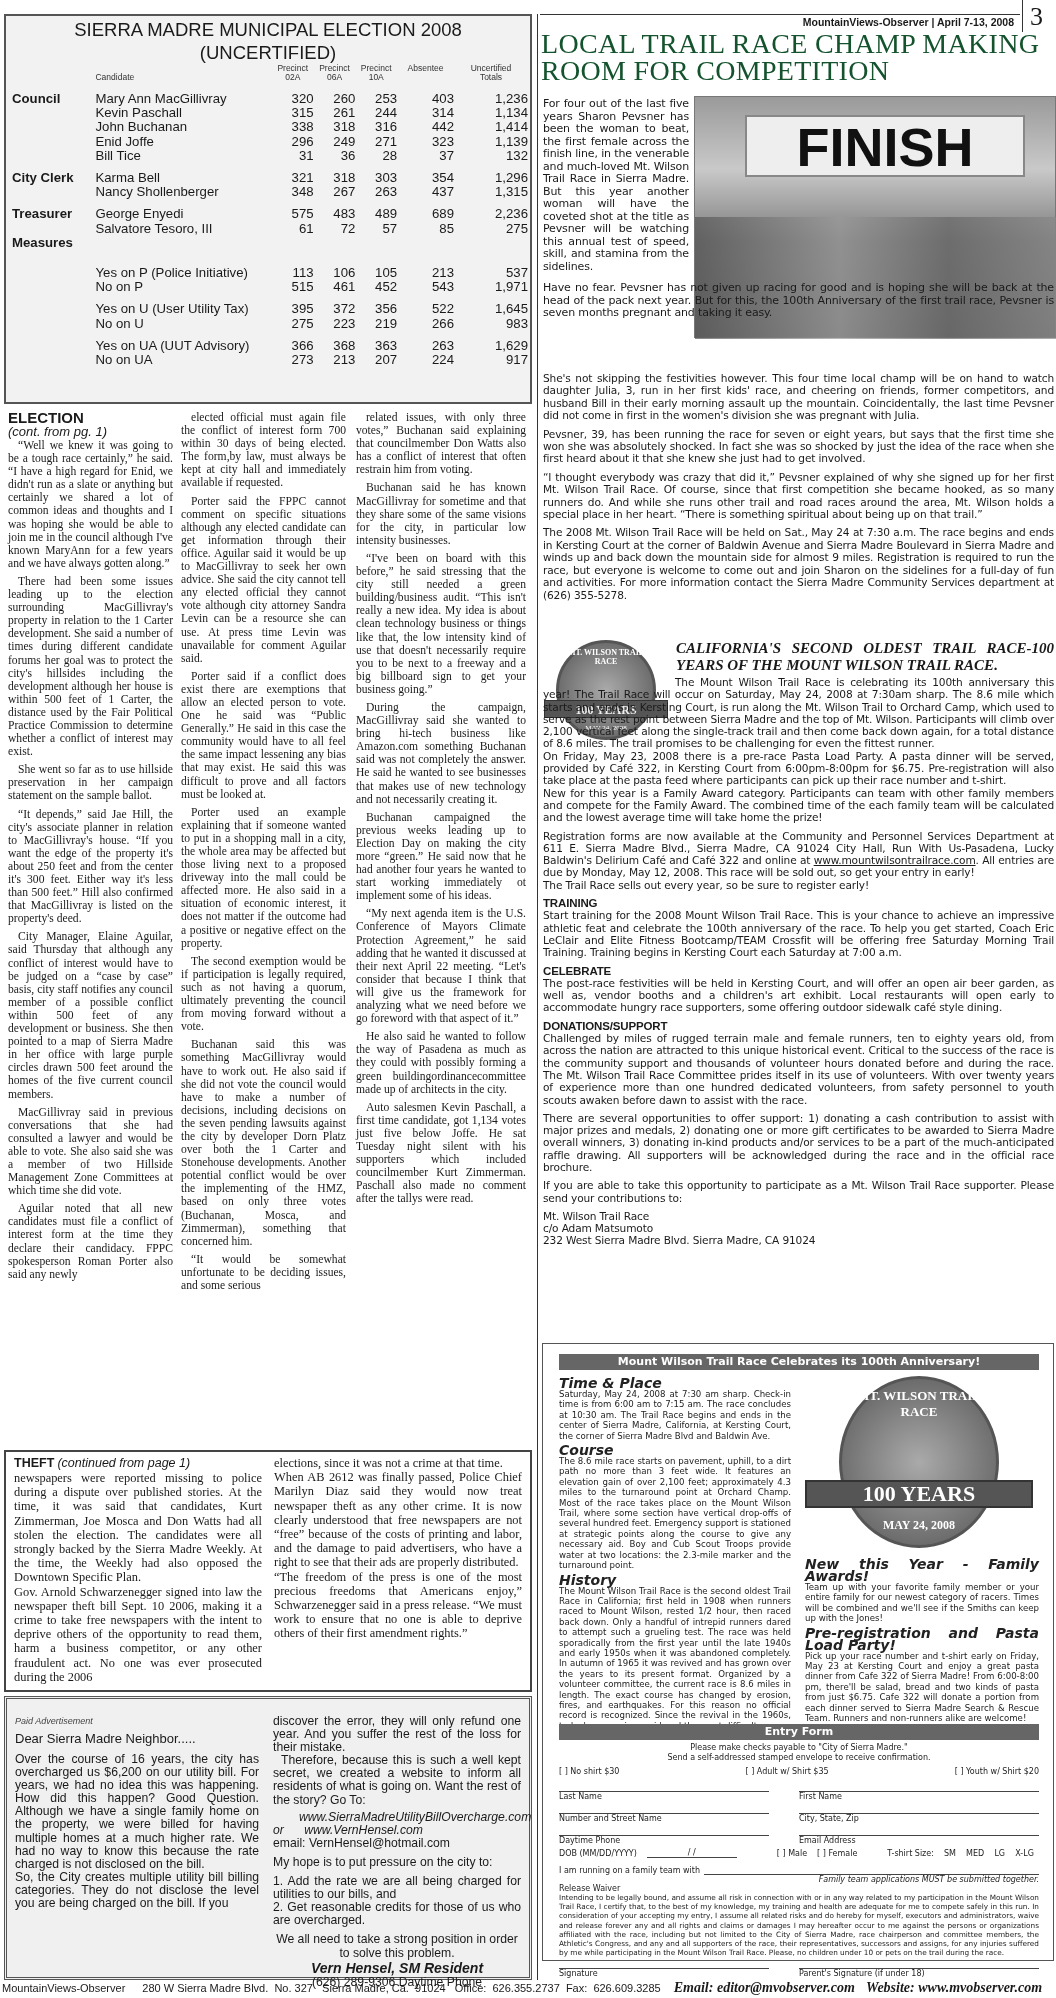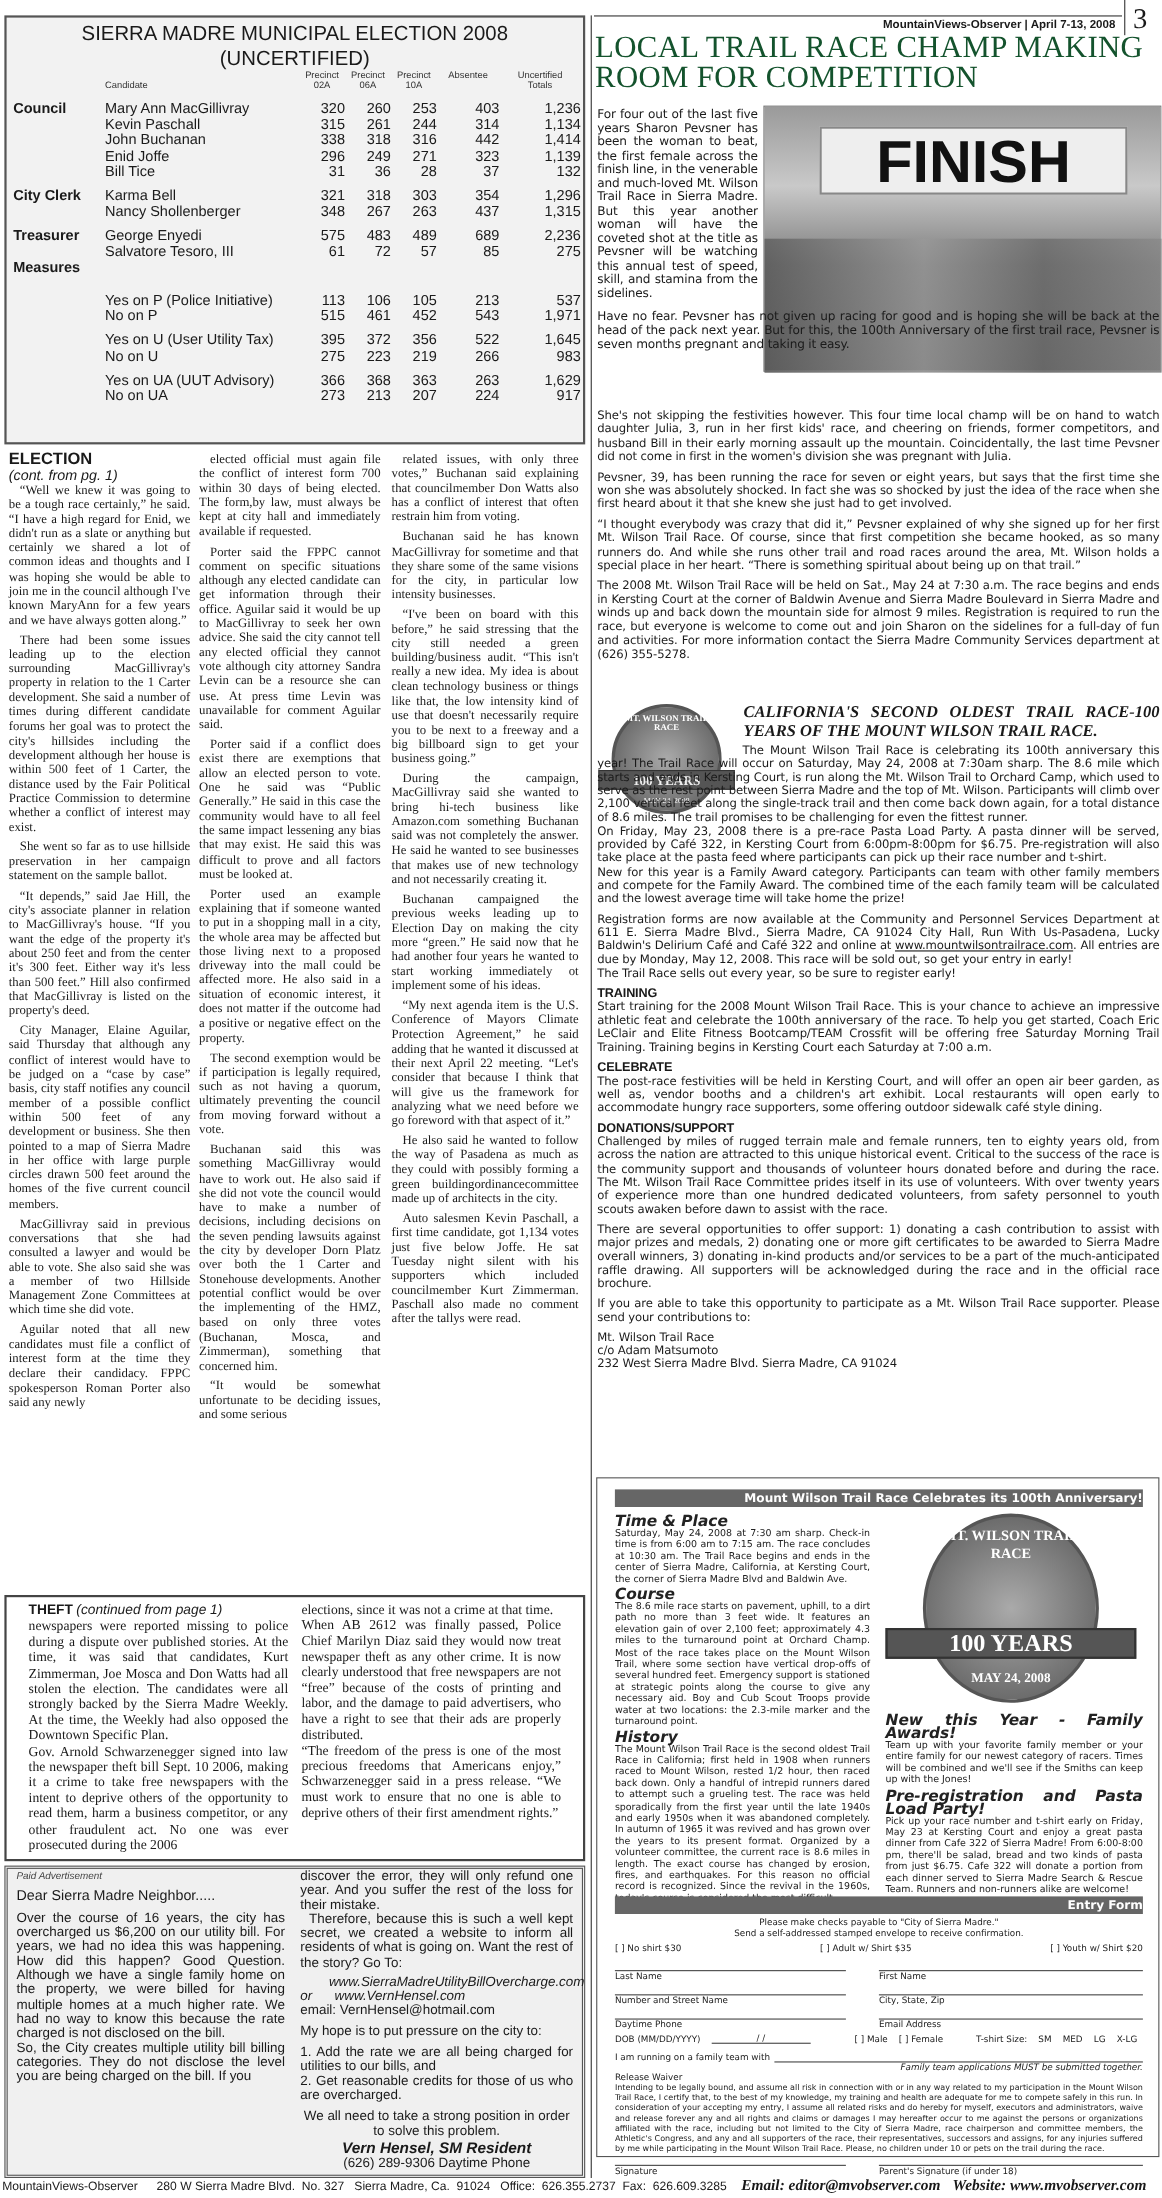--- a/index.html
+++ b/index.html
@@ -24,45 +24,45 @@
   .ehead .n { text-align: center; }
   .gap { height: 8px; }
 
   
   .col { font-size: 11.6px; line-height: 13.1px; }
   .col p { margin-bottom: 5px; }
   .col p.ind { text-indent: 10px; }
   .head-sec { font-family: "Liberation Sans", sans-serif; font-weight: bold; font-size: 14px; }
 
   
-  #theft-box { left: 4px; top: 1450px; width: 528px; height: 242px; border: 2px solid #444; padding: 4px 20px; }
+  #theft-box { left: 4px; top: 1450px; width: 528px; height: 242px; border: 2px solid #444; padding: 4px 8px; }
   #theft-box .cols { display: flex; gap: 12px; }
   #theft-box .c { width: 250px; font-size: 12.4px; line-height: 14.2px; }
 
   
-  #ad-box { left: 4px; top: 1696px; width: 528px; height: 284px; border: 3px double #555; background: #f0f0f0; padding: 0 8px; font-family: "Liberation Sans", sans-serif; }
+  #ad-box { left: 4px; top: 1696px; width: 528px; height: 284px; border: 3px double #555; background: #f0f0f0; padding: 16px 8px; font-family: "Liberation Sans", sans-serif; }
   #ad-box .cols { display: flex; gap: 14px; }
   #ad-box .c { width: 248px; font-size: 12.2px; line-height: 13.1px; }
 
   
   #masthead-rule { left: 540px; top: 14px; width: 480px; border-top: 1px solid #333; }
   #page-number { left: 1030px; top: 2px; font-size: 26px; font-family: "Liberation Serif", serif; }
   #page-number-rule { left: 1022px; top: 0; height: 32px; border-left: 1px solid #333; }
   #masthead { left: 540px; top: 16px; width: 474px; text-align: right; font-size: 10.5px; font-weight: bold; font-family: "Liberation Sans", sans-serif; }
   #headline { left: 541px; top: 30px; width: 515px; font-size: 28px; line-height: 27px; color: #14532d; letter-spacing: 0.3px; }
 
   .photo { background: linear-gradient(180deg,#9a9a9a 0%,#c9c9c9 30%,#7d7d7d 60%,#6a6a6a 100%); border: 1px solid #777; }
 
   .rtxt { font-family: "DejaVu Sans", sans-serif; font-size: 10.6px; line-height: 12.4px; letter-spacing: -0.15px; }
   .rtxt p { margin-bottom: 6px; }
 
   .logo-circle { border-radius: 50%; background: radial-gradient(circle,#aaa 0%,#777 60%,#555 100%); border: 3px solid #555; }
 
   #race-box { left: 542px; top: 1343px; width: 512px; height: 618px; border: 1px solid #555; }
-  .banner { background: #666; color: #fff; text-align: right; font-weight: bold; font-family: "DejaVu Sans", sans-serif; }
+  .banner { background: #666; color: #fff; text-align: center; font-weight: bold; font-family: "DejaVu Sans", sans-serif; }
   .rb-col { font-family: "DejaVu Sans", sans-serif; font-size: 8.6px; line-height: 10.4px; color: #222; }
   .rb-col h4 { font-style: italic; font-size: 14px; line-height: 12px; margin-top: 3px; }
   .form { font-family: "DejaVu Sans", sans-serif; font-size: 8px; color: #222; }
   .fline { border-bottom: 1px solid #444; }
 
   #footer { left: 0; top: 1980px; width: 927px; height: 18px; font-size: 11px; font-family: "Liberation Sans", sans-serif; white-space: nowrap; }
   #footer .em { font-family: "Liberation Serif", serif; font-weight: bold; font-style: italic; font-size: 14px; }
   a { color: #1a1a1a; }
 </style>
 </head>

